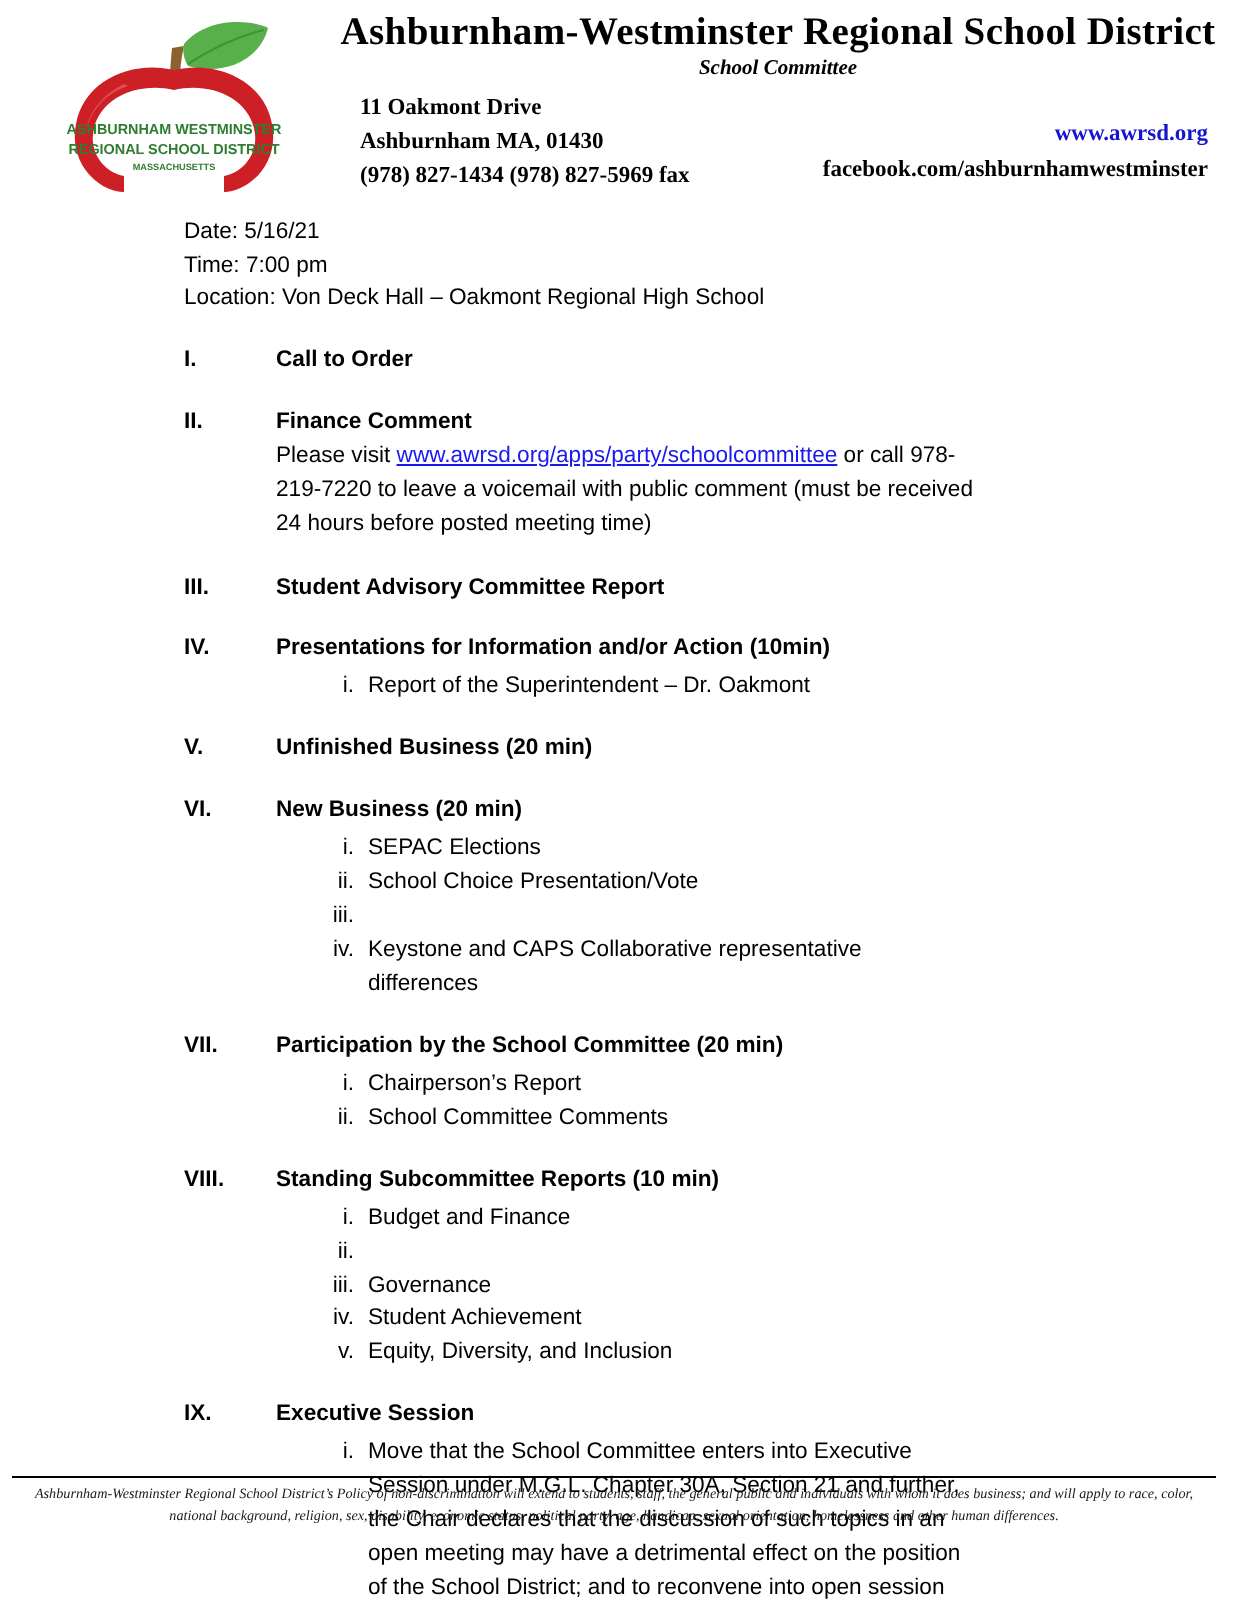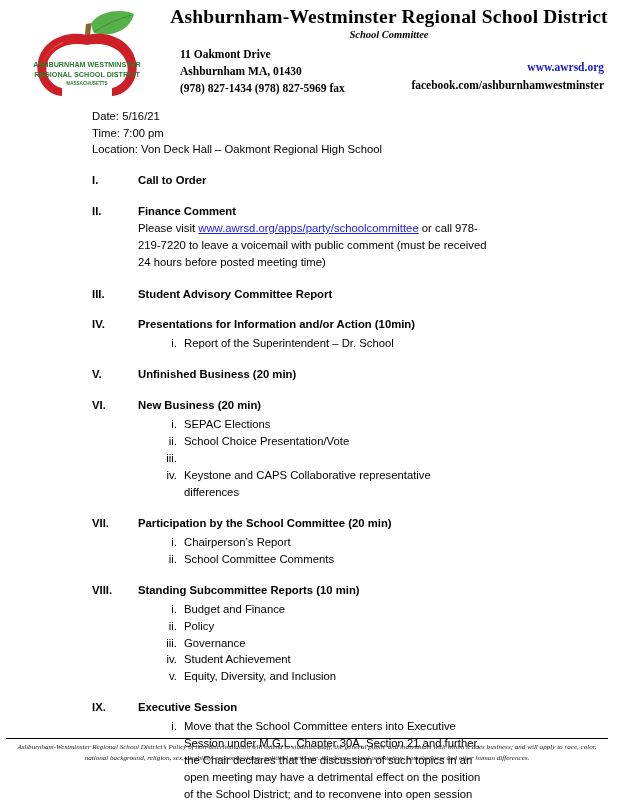--- a/index.html
+++ b/index.html
@@ -261,21 +261,21 @@
           <div class="item-title">Student Advisory Committee Report</div>
         </div>
       </div>
       <div class="item">
         <div class="item-num">IV.</div>
         <div class="item-body">
           <div class="item-title">Presentations for Information and/or Action (10min)</div>
           <div class="sublist">
             <div class="subitem">
               <div class="sub-num">i.</div>
-              <div class="sub-text">Report of the Superintendent – Dr. School</div>
+              <div class="sub-text">Report of the Superintendent – Dr. Oakmont</div>
             </div>
           </div>
         </div>
       </div>
       <div class="item">
         <div class="item-num">V.</div>
         <div class="item-body">
           <div class="item-title">Unfinished Business (20 min)</div>
         </div>
       </div>
@@ -322,21 +322,20 @@
         <div class="item-num">VIII.</div>
         <div class="item-body">
           <div class="item-title">Standing Subcommittee Reports (10 min)</div>
           <div class="sublist">
             <div class="subitem">
               <div class="sub-num">i.</div>
               <div class="sub-text">Budget and Finance</div>
             </div>
             <div class="subitem">
               <div class="sub-num">ii.</div>
-              <div class="sub-text">Policy</div>
             </div>
             <div class="subitem">
               <div class="sub-num">iii.</div>
               <div class="sub-text">Governance</div>
             </div>
             <div class="subitem">
               <div class="sub-num">iv.</div>
               <div class="sub-text">Student Achievement</div>
             </div>
             <div class="subitem">

